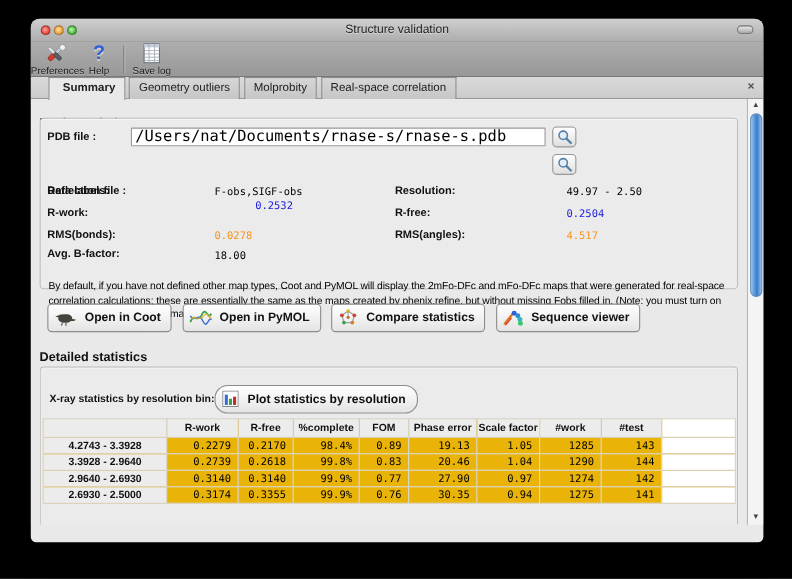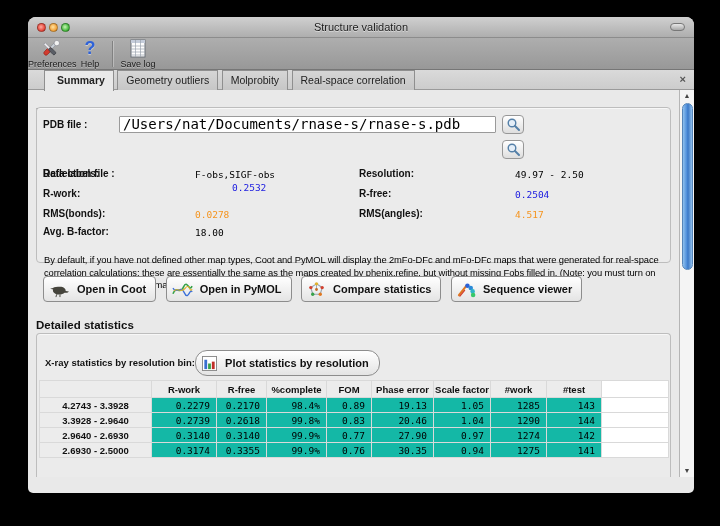--- a/index.html
+++ b/index.html
@@ -75,21 +75,21 @@
   .mac-btn svg { vertical-align:-5px; margin-right:4px; }
 
   .plot-btn { position:absolute; left:158px; top:16px; height:26px; padding:0 10px 0 6px;
               border:1px solid #8d8d8d; border-radius:12px; background:linear-gradient(#ffffff,#e4e4e4);
               font-size:11px; font-weight:bold; color:#111; line-height:24px; }
   .plot-btn svg { vertical-align:-4px; margin-right:5px; }
   .bin-label { position:absolute; left:8px; top:23px; font-size:9.5px; font-weight:bold; color:#111; }
 
   
   .rtable { position:absolute; left:2px; top:46px; width:630px; border-collapse:collapse;
-            table-layout:fixed; background:#14b8a6; }
+            table-layout:fixed; background:#eab308; }
   .rtable th, .rtable td { border:1px solid #d9d9d9; overflow:hidden; white-space:nowrap; }
   .rtable thead th { background:#ececec; font-size:9.5px; font-weight:bold; color:#111;
                      height:17px; text-align:center; }
   .rtable tbody th { background:#ececec; font-size:9.5px; font-weight:bold; color:#111;
                      height:15px; text-align:center; }
   .rtable td { font-family:"DejaVu Sans Mono", monospace; font-size:9.5px; color:#000;
                text-align:right; padding-right:6px; height:15px; }
   .rtable .filler { background:#fff; }
 
   

